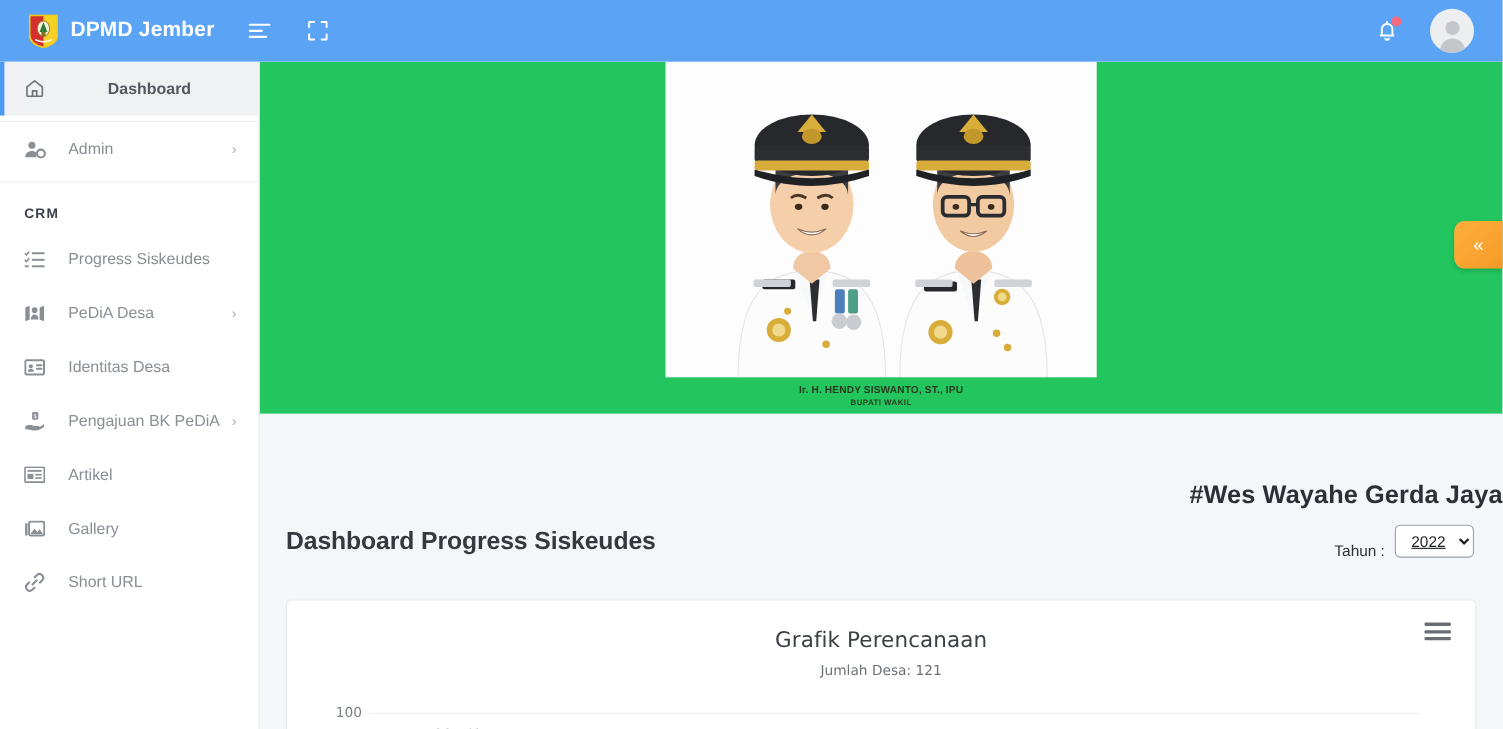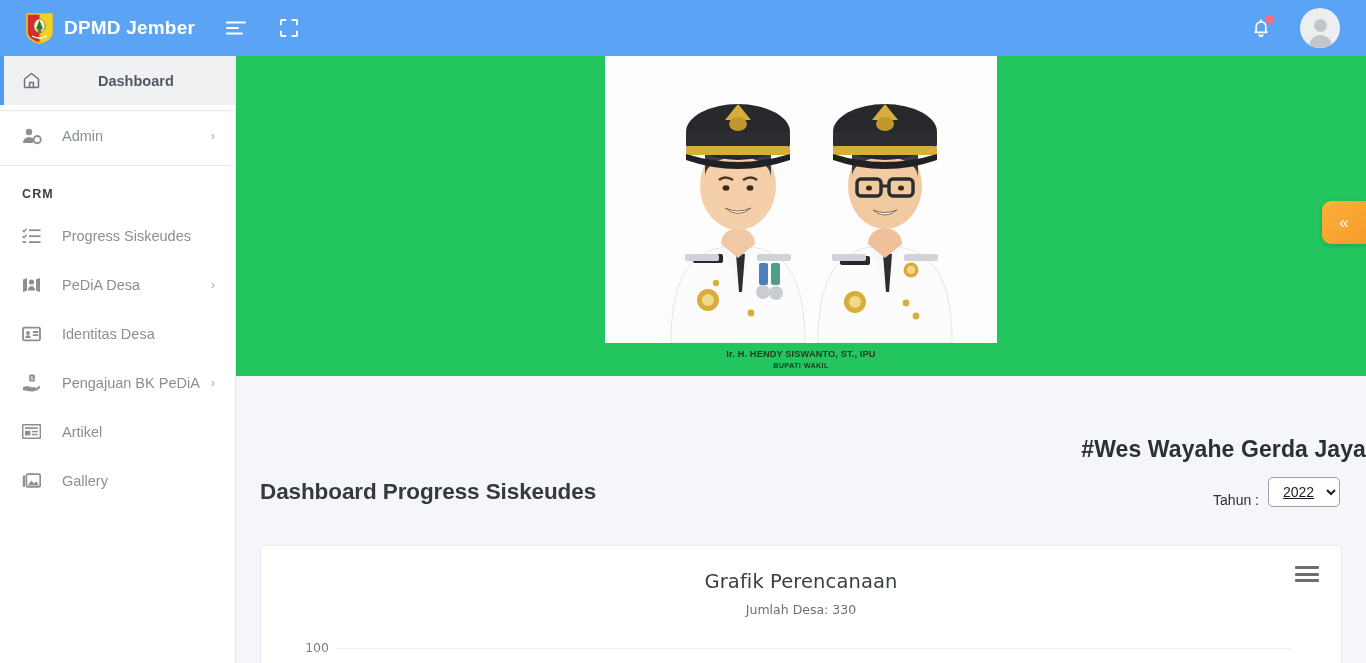--- a/index.html
+++ b/index.html
@@ -378,20 +378,30 @@
       <svg width="19" height="16" viewBox="0 0 19 16" fill="currentColor">
         <path d="M0.8 2.6 H3 V13.8 H0.8 Z"></path>
         <rect x="4.4" y="1.2" width="13.8" height="12.6" rx="1.3" fill="none" stroke="currentColor" stroke-width="1.7"></rect>
         <path d="M5.6 12.4 L9.4 7.6 L12 10.6 L14.2 8.2 L17 12.4 Z"></path>
       </svg>
     </span>
     <span>Gallery</span>
   </div>
 
 
+  <div class="nav-item">
+    <span class="nav-ico">
+      <svg width="19" height="19" viewBox="0 0 19 19" fill="none" stroke="currentColor" stroke-width="1.9" stroke-linecap="round">
+        <path d="M7.6 11.4 L11.4 7.6"></path>
+        <path d="M9.6 4.8 L11.6 2.8 A3.4 3.4 0 0 1 16.4 7.6 L14.4 9.6"></path>
+        <path d="M9.4 14.2 L7.4 16.2 A3.4 3.4 0 0 1 2.6 11.4 L4.6 9.4"></path>
+      </svg>
+    </span>
+    <span>Short URL</span>
+  </div>
 </div>
 
 <div class="main">
 
   <div class="banner">
     <div class="banner-photo">
       <svg class="figure fig-a" width="150" height="285" viewBox="0 0 150 285">
         <path d="M8 285 C8 215 30 188 75 188 C120 188 142 215 142 285 Z" fill="#fcfcfd" stroke="#e3e5e8" stroke-width="1"></path>
         <path d="M60 190 L75 232 L90 190 Z" fill="#f7f8f9"></path>
         <path d="M73 196 L82 196 L79 234 L76 234 Z" fill="#2b2d31"></path>
@@ -466,21 +476,21 @@
     <div class="page-title">Dashboard Progress Siskeudes</div>
     <div class="year-wrap">
       <span class="year-label">Tahun :</span>
       <select class="year-select"><option value="2022">2022</option><option value="2021">2021</option><option value="2020">2020</option><option value="2019">2019</option></select>
     </div>
   </div>
 
   <div class="card">
     <div class="chart-head">
       <div class="chart-title">Grafik Perencanaan</div>
-      <div class="chart-sub">Jumlah Desa: 330</div>
+      <div class="chart-sub">Jumlah Desa: 121</div>
       <div class="chart-menu">
         <i></i>
           <i></i>
           <i></i>
       </div>
     </div>
     <div class="plot" id="plot">
         <div class="grid-line" style="top: 14px;"></div>
         <div class="y-tick" style="top: 14px;">100</div>
         <div class="bar-label" style="left: 109.583px; width: 90px; top: 25.89px;">88.5%</div>

